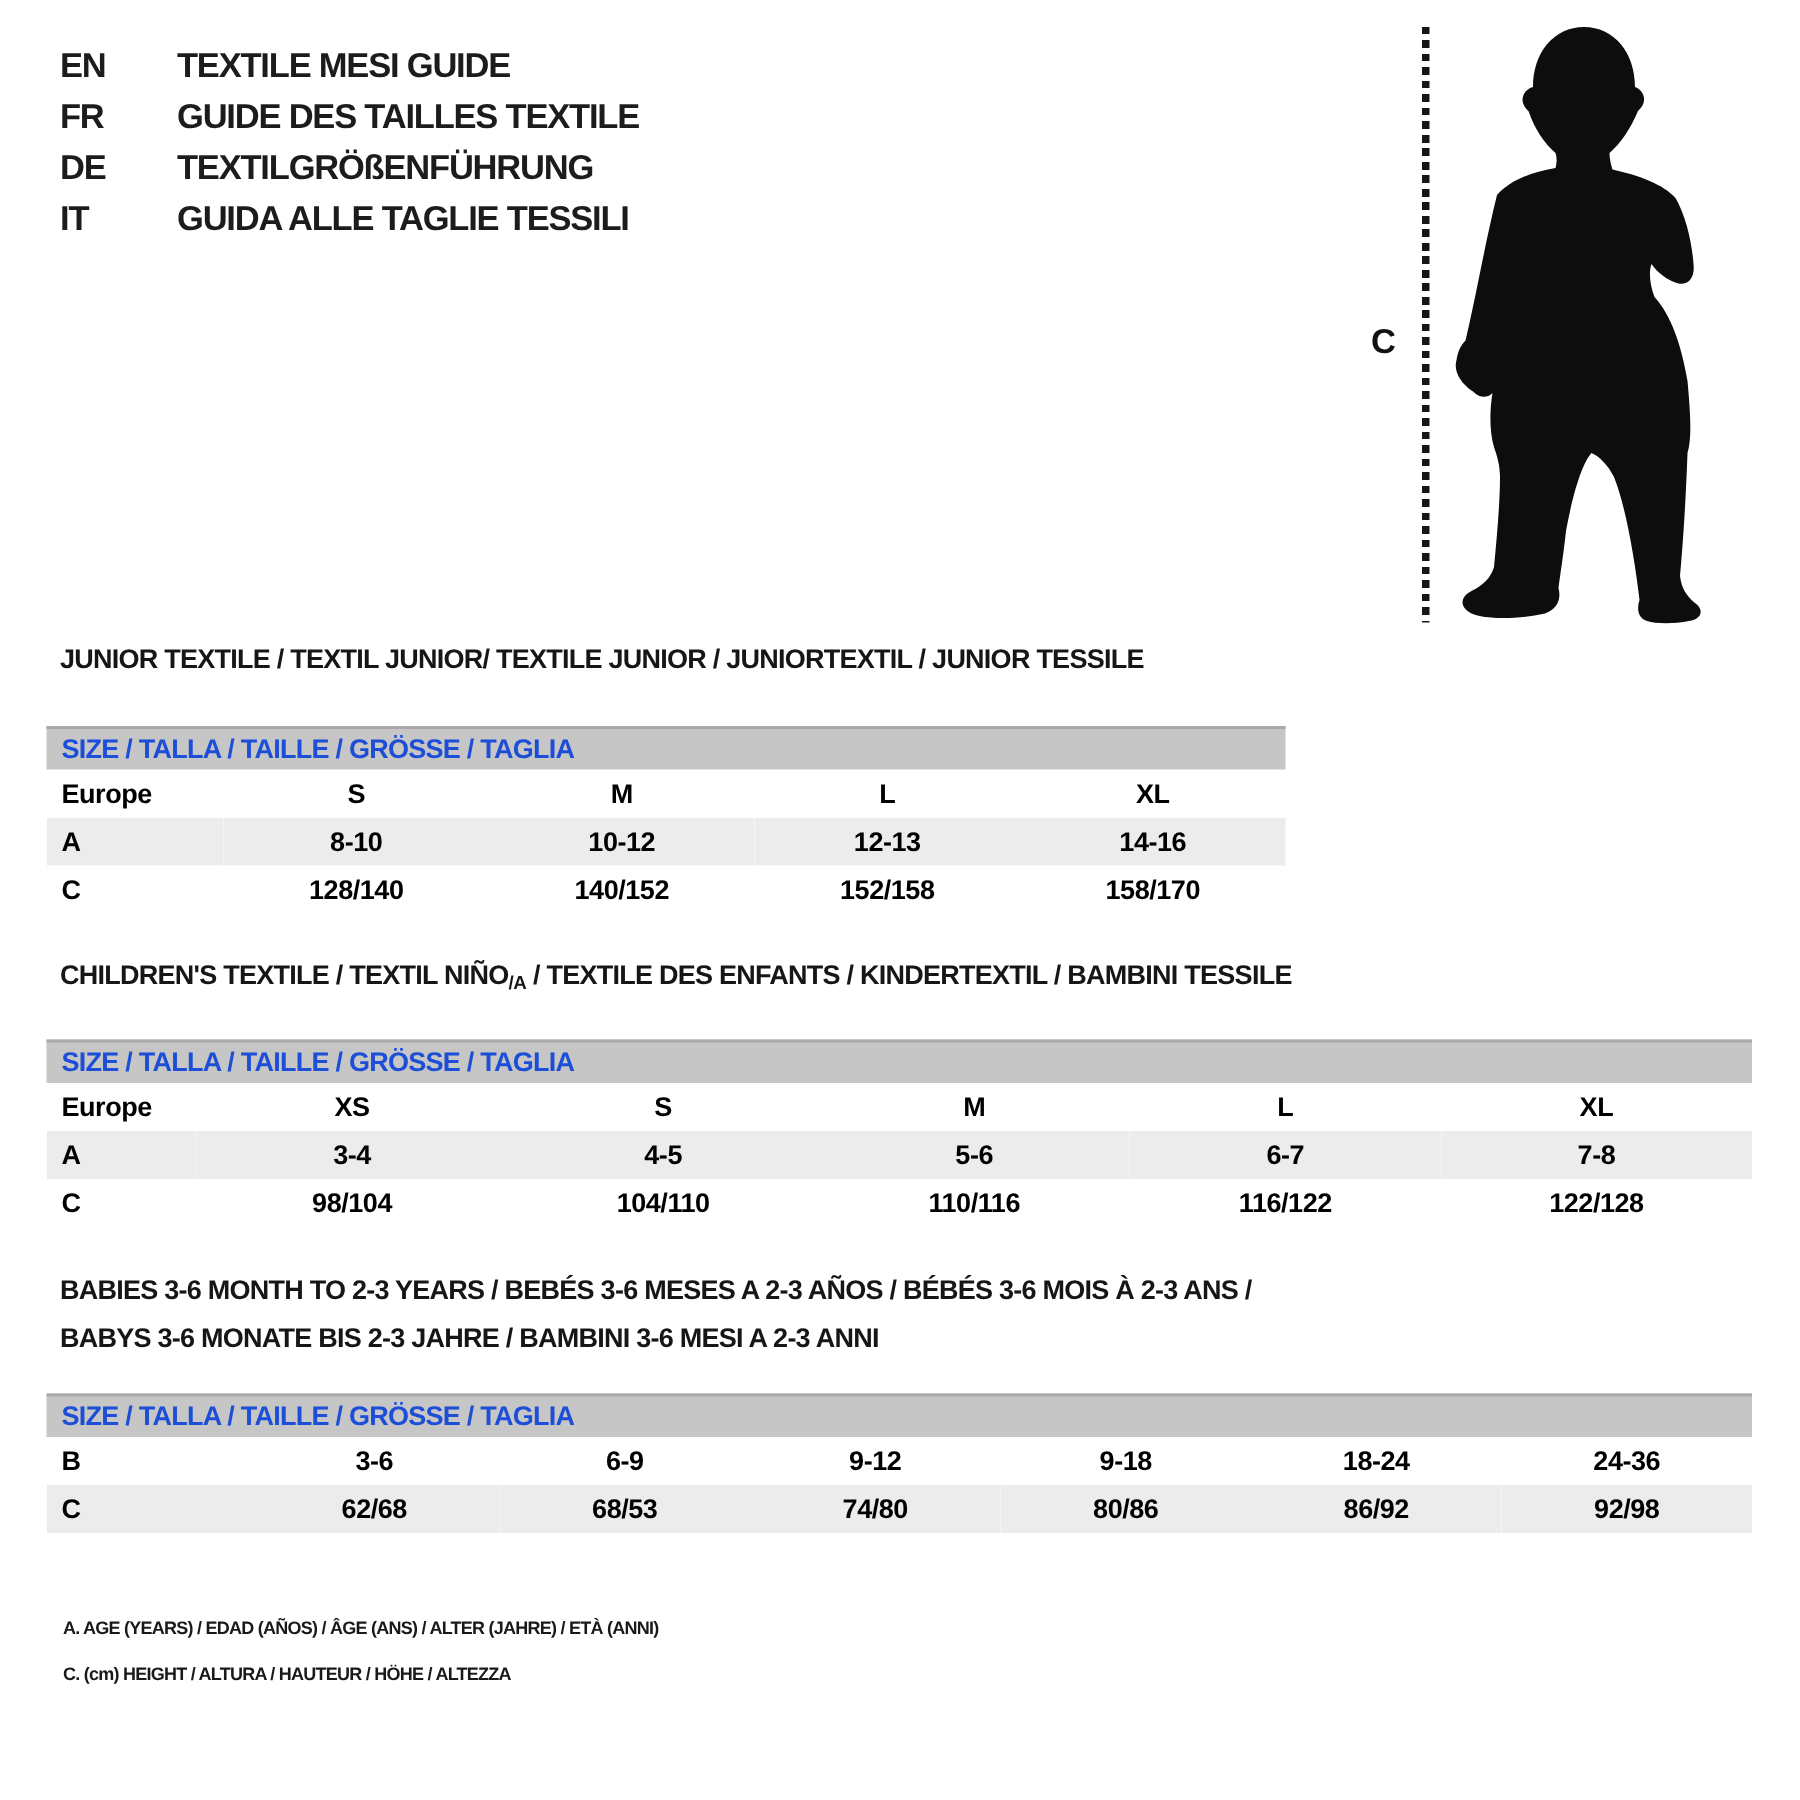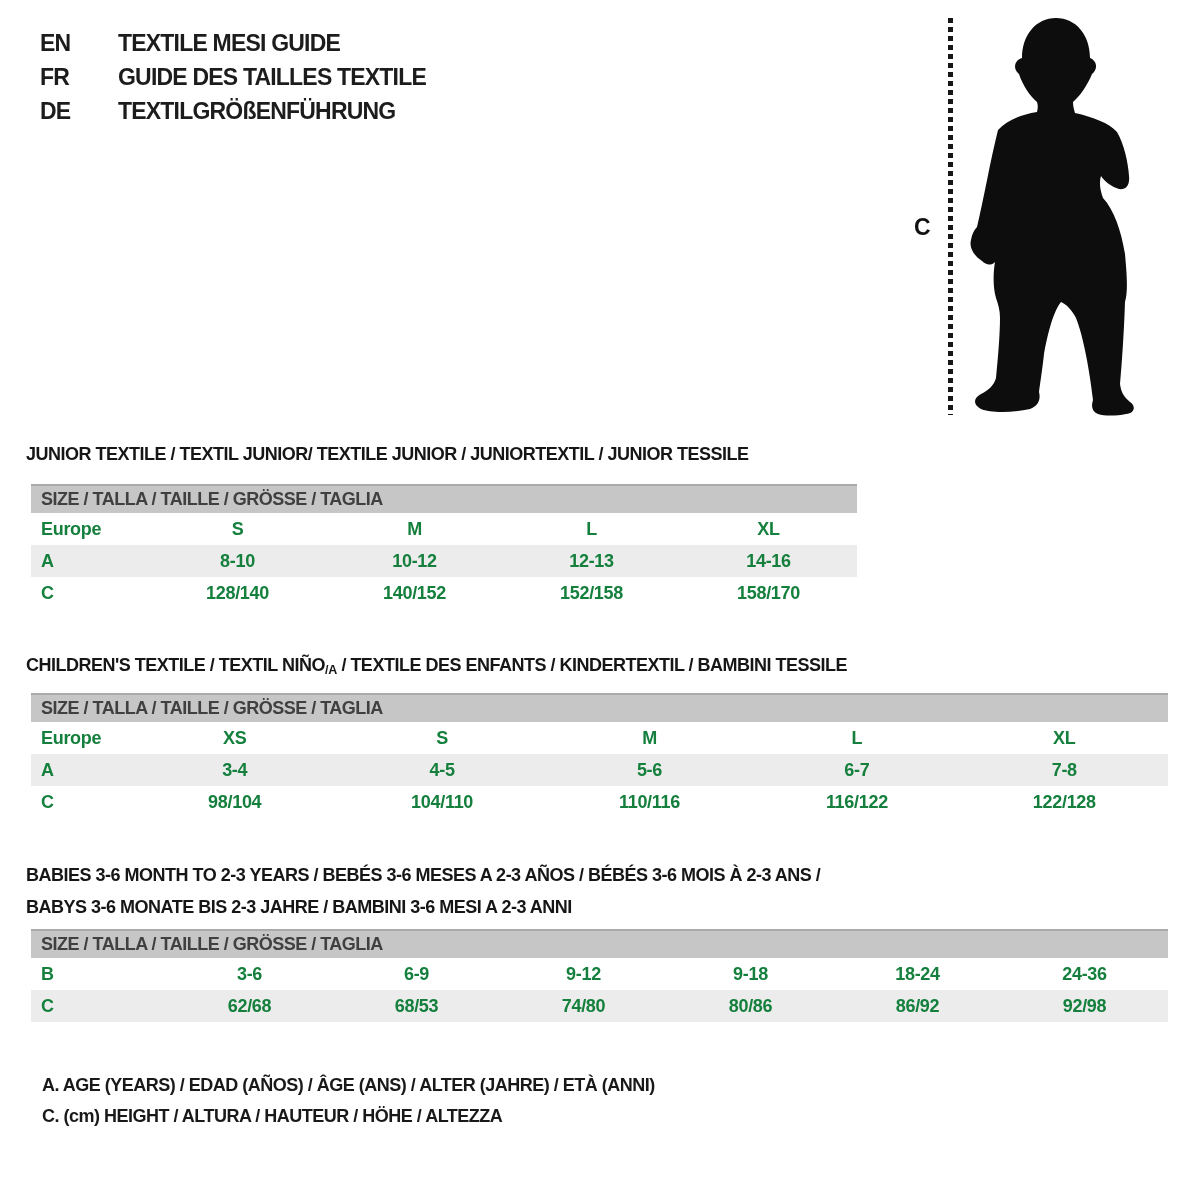--- a/index.html
+++ b/index.html
@@ -10,50 +10,53 @@
   
   #lang-block{position:absolute;left:40px;top:26px;}
   .lang-row{line-height:34px;font-size:23px;letter-spacing:-0.8px;color:#1c1c1c;white-space:nowrap;}
   .lang-code{display:inline-block;width:78px;}
   
   #measure-line{position:absolute;left:948px;top:18px;width:5px;height:397px;
     background:repeating-linear-gradient(to bottom,#161616 0 5px,transparent 5px 9px);}
   #measure-label{position:absolute;left:914px;top:214px;font-size:23px;letter-spacing:-0.5px;color:#111;}
   #baby-svg{position:absolute;left:968px;top:12px;}
   
-  .sec-title{position:absolute;left:26px;font-size:18px;letter-spacing:-0.5px;color:#161616;white-space:nowrap;margin-top:15px;}
+  .sec-title{position:absolute;left:40px;font-size:18px;letter-spacing:-0.5px;color:#161616;white-space:nowrap;}
   .sub-a{font-size:12.5px;vertical-align:-3px;letter-spacing:-0.3px;}
   
   .size-bar{position:absolute;left:31px;height:29px;box-sizing:border-box;background:#c6c6c6;
-    border-top:2px solid #aaaaaa;font-size:18px;letter-spacing:-0.5px;color:#404040;
+    border-top:2px solid #aaaaaa;font-size:18px;letter-spacing:-0.5px;color:#1d4ed8;
     line-height:26px;padding-left:10px;white-space:nowrap;}
   
   table.size-table{position:absolute;border-collapse:collapse;table-layout:fixed;}
-  table.size-table td{height:32px;font-size:18px;letter-spacing:-0.3px;color:#15803d;
+  table.size-table td{height:32px;font-size:18px;letter-spacing:-0.3px;color:#000000;
     text-align:center;padding:0;overflow:hidden;white-space:nowrap;}
   table.size-table td.rowlabel{text-align:left;padding-left:10px;}
   tr.alt{background:#ececec;}
   
   #legend{position:absolute;left:42px;top:1070px;}
-  .legend-line{line-height:31px;font-size:18px;letter-spacing:-0.5px;color:#191919;white-space:nowrap;}
+  .legend-line{line-height:31px;font-size:12px;letter-spacing:-0.5px;color:#191919;white-space:nowrap;}
 </style>
 </head>
 <body>
 
 <div id="page">
 
   <div id="lang-block">
     <div class="lang-row">
       <span class="lang-code">EN</span><span>TEXTILE MESI GUIDE</span>
     </div>
     <div class="lang-row">
       <span class="lang-code">FR</span><span>GUIDE DES TAILLES TEXTILE</span>
     </div>
     <div class="lang-row">
       <span class="lang-code">DE</span><span>TEXTILGRÖßENFÜHRUNG</span>
+    </div>
+    <div class="lang-row">
+      <span class="lang-code">IT</span><span>GUIDA ALLE TAGLIE TESSILI</span>
     </div>
   </div>
 
   <div id="measure-line"></div>
   <div id="measure-label">C</div>
   <svg id="baby-svg" width="172" height="408" viewBox="0 0 172 408">
     <path fill="#0d0d0d" d="
       M88,6
       C108,6 122,23 122,46
       C128,48 131,56 124,62

